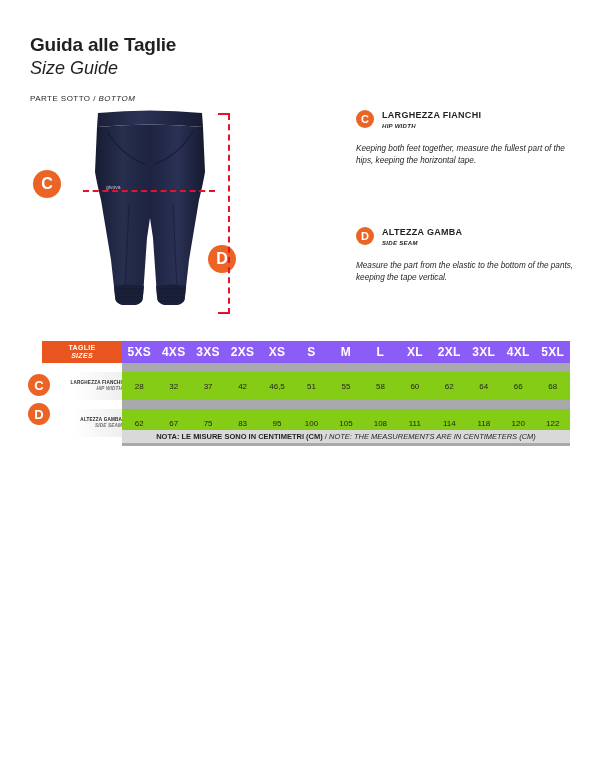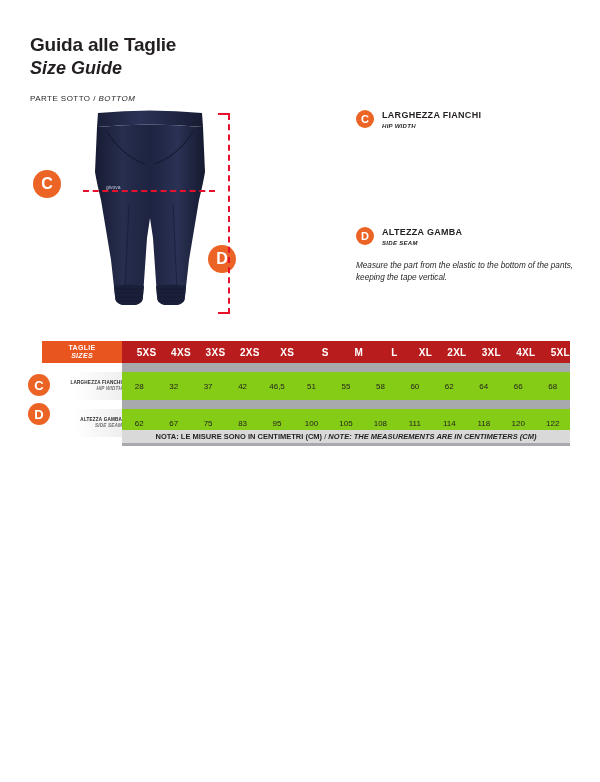--- a/index.html
+++ b/index.html
@@ -13,21 +13,21 @@
   }
   .page { position: relative; width: 600px; height: 782px; }
 
   
   .title-block { position: absolute; left: 30px; top: 34px; }
   .title-it {
     font-size: 19px; font-weight: bold; letter-spacing: -0.2px;
     line-height: 22px; color: #231f20;
   }
   .title-en {
-    font-size: 18px; font-style: italic; font-weight: bold;
+    font-size: 18px; font-style: italic; font-weight: normal;
     line-height: 22px; color: #231f20; margin-top: 1px;
   }
   .section-label {
     position: absolute; left: 30px; top: 94px;
     font-size: 8px; letter-spacing: 0.45px; color: #231f20;
   }
   .section-label i { font-style: italic; }
 
   
   .illustration { position: absolute; left: 30px; top: 108px; width: 310px; height: 205px; }
@@ -91,22 +91,22 @@
   table.size-table td { padding: 0; border: none; }
 
   .col-label { width: 80px; }
   .hdr-label {
     background: #e8551f; color: #ffffff; text-align: center;
     font-size: 7px; font-weight: bold; line-height: 8.5px; letter-spacing: 0.3px;
     height: 22px; vertical-align: middle;
   }
   .hdr-label .en { font-style: italic; font-weight: bold; }
   .hdr-size {
-    background: #b91c1c; color: #ffffff; text-align: right;
-    font-size: 10px; font-weight: bold; letter-spacing: 0.3px;
+    background: #8b5cf6; color: #ffffff; text-align: center;
+    font-size: 12px; font-weight: bold; letter-spacing: 0.3px;
     height: 22px; vertical-align: middle;
     border-left: 2px solid #ffffff;
   }
 
   .row-label {
     text-align: right; padding-right: 6px;
     font-size: 4.6px; font-weight: bold; line-height: 6px; letter-spacing: 0.2px;
     color: #231f20; height: 28px; vertical-align: middle;
     background: linear-gradient(to right, #ffffff 0%, #ffffff 40%, #efefef 100%);
   }
@@ -120,21 +120,21 @@
   .band-gray { background: #a7a9ac; }
   .band-light { background: #84cc16; }
   .spacer-row td { height: 9px; }
 
   .footer-note {
     position: absolute; left: 122px; top: 430px; width: 448px;
     background: #d9d9d9; text-align: center;
     font-size: 7.5px; line-height: 13px; height: 13px; color: #231f20;
   }
   .footer-note b { font-weight: bold; }
-  .footer-note i { font-style: italic; font-weight: bold; }
+  .footer-note i { font-style: italic; }
 
   .badge-row { position: absolute; left: 28px; width: 22px; height: 22px; font-size: 13px; }
   .badge-row-c { top: 374px; }
   .badge-row-d { top: 403px; }
 </style>
 </head>
 <body>
 
 <div class="page">
 
@@ -209,20 +209,21 @@
     <div class="dash-v"></div>
     <div class="dash-tick-bot"></div>
   </div>
 
   <div class="desc desc-c">
     <div class="desc-head">
       <div class="badge">C</div>
       <div class="desc-title">LARGHEZZA FIANCHI</div>
       <div class="desc-sub">HIP WIDTH</div>
     </div>
+    <div class="desc-en">Keeping both feet together, measure the fullest part of the hips, keeping the horizontal tape.</div>
   </div>
 
   <div class="desc desc-d">
     <div class="desc-head">
       <div class="badge">D</div>
       <div class="desc-title">ALTEZZA GAMBA</div>
       <div class="desc-sub">SIDE SEAM</div>
     </div>
     <div class="desc-en">Measure the part from the elastic to the bottom of the pants, keeping the tape vertical.</div>
   </div>

